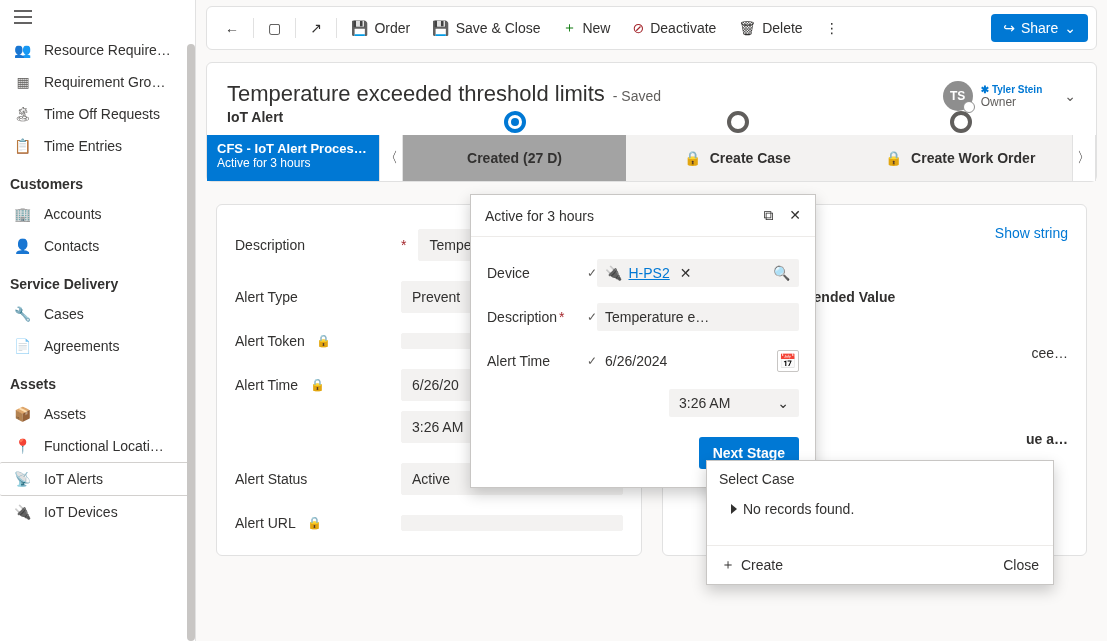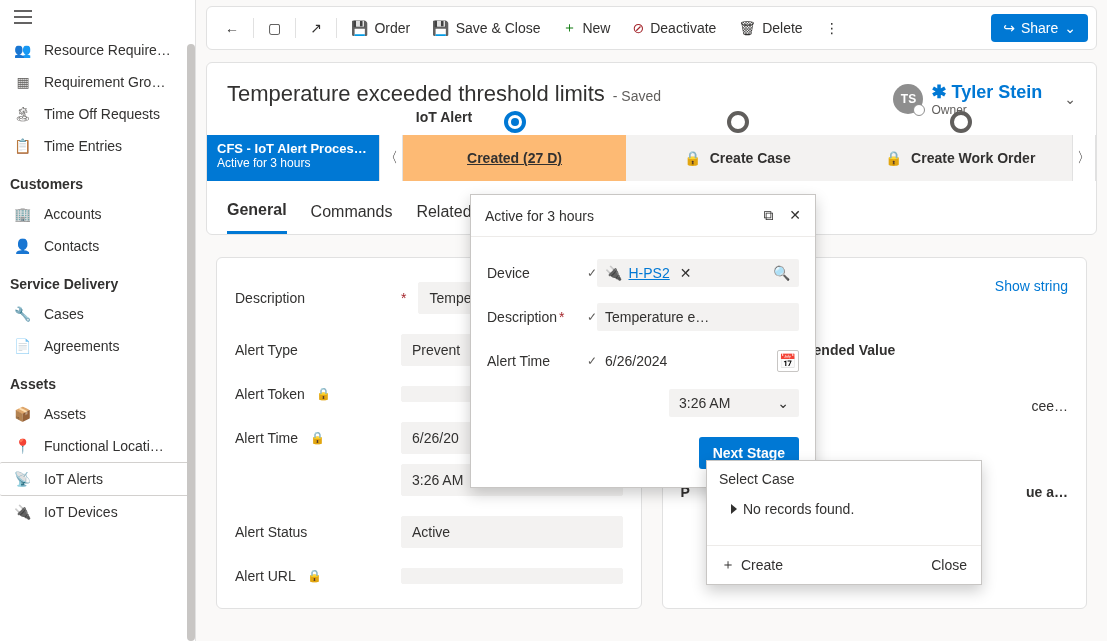--- a/index.html
+++ b/index.html
@@ -19,35 +19,35 @@
 .main { flex:1; display:flex; flex-direction:column; background:#faf9f8; overflow:hidden; }
 .cmdbar { display:flex; align-items:center; gap:2px; background:#fff; border:1px solid #e1e1e1; border-radius:6px; margin:6px 10px; padding:4px 8px; height:44px; }
 .cmd-btn { display:flex; align-items:center; gap:6px; padding:6px 10px; cursor:pointer; border-radius:3px; font-size:14px; color:#323130; background:transparent; border:none; }
 .cmd-sep { width:1px; height:20px; background:#e1e1e1; margin:0 2px; }
 .share-btn { margin-left:auto; background:#0078d4; color:#fff; padding:6px 12px; border-radius:4px; display:flex; align-items:center; gap:6px; cursor:pointer; border:none; font-size:14px; }
 
 .record-area { margin:6px 10px; background:#fff; border:1px solid #e1e1e1; border-radius:6px; }
 .record-header { display:flex; align-items:flex-start; justify-content:space-between; padding:18px 20px 10px 20px; }
 .record-title-row h1 { font-size:22px; font-weight:400; display:inline; }
 .saved-tag { color:#605e5c; font-size:14px; font-weight:400; margin-left:4px; }
-.entity-name { color:#323130; font-size:14px; margin-top:2px; font-weight:600;text-align:center; }
+.entity-name { color:#323130; font-size:14px; margin-top:2px; font-weight:600; }
 .owner-box { display:flex; align-items:center; gap:8px; }
 .avatar { width:30px; height:30px; border-radius:50%; background:#8e8e8e; color:#fff; display:flex; align-items:center; justify-content:center; font-size:12px; font-weight:600; position:relative; }
 .avatar::after{content:""; position:absolute; right:-2px; bottom:-2px; width:10px; height:10px; border-radius:50%; background:#fff; border:1px solid #8e8e8e;}
-.owner-link { color:#0078d4; font-size:18px; font-weight:600; }
+.owner-link { color:#0078d4; font-size:10px; font-weight:600; }
 .owner-role { color:#605e5c; font-size:12px; }
 .chev-btn { margin-left:14px; color:#605e5c; cursor:pointer; }
 
 .bpf { display:flex; align-items:stretch; height:46px; background:#f5f5f5; position:relative; overflow:visible; }
 .bpf-label { background:#0078d4; color:#fff; padding:6px 10px; width:172px; font-size:13px; }
 .bpf-label .name { font-weight:600; white-space:nowrap; overflow:hidden; text-overflow:ellipsis; }
 .bpf-label .active { font-size:12px; }
 .bpf-arrow { width:24px; display:flex; align-items:center; justify-content:center; background:#fff; border-right:1px solid #e1e1e1; border-left:1px solid #e1e1e1; cursor:pointer; }
 .bpf-stage { flex:1; display:flex; align-items:center; justify-content:center; gap:8px; background:#f3f2f1; color:#323130; font-weight:600; position:relative; cursor:pointer; }
-.bpf-stage.current { background:#fdba74;text-decoration:underline; }
+.bpf-stage.current { background:#a3a3a3; }
 .bpf-ring { position:absolute; top:-24px; width:22px; height:22px; border:4px solid #0078d4; border-radius:50%; background:#fff; }
 .bpf-ring.done::after{ content:""; position:absolute; inset:3px; border-radius:50%; background:#0078d4; }
 .bpf-ring.pending { border-color:#605e5c; }
 .lock-ico { color:#605e5c; }
 
 .tabs { display:flex; align-items:center; gap:24px; padding:12px 20px 0 20px; border-bottom:none; }
 .tab { padding:8px 0 12px 0; font-size:16px; cursor:pointer; color:#323130; }
 .tab.active { font-weight:700; border-bottom:3px solid #0078d4; }
 
 .form-body { display:flex; gap:20px; padding:16px 20px; }
@@ -69,21 +69,21 @@
 .fo-req { color:#a4262c; margin-left:2px; }
 .fo-check { color:#605e5c; font-size:12px; }
 .fo-value { flex:1; background:#f3f2f1; padding:6px 8px; border-radius:2px; display:flex; align-items:center; gap:6px; font-size:14px; }
 .fo-value.lookup a { color:#0078d4; text-decoration:underline; }
 .fo-date-wrap { flex:1; display:flex; align-items:center; gap:6px; background:transparent; }
 .fo-date { flex:1; padding:6px 8px; }
 .fo-date-ico { border:1px solid #c8c6c4; border-radius:2px; width:22px; height:22px; display:flex; align-items:center; justify-content:center; color:#605e5c; }
 .fo-time { margin-top:6px; display:flex; align-items:center; justify-content:space-between; background:#f3f2f1; padding:6px 10px; width:130px; margin-left:auto; border-radius:2px; }
 .next-stage { margin-left:auto; margin-top:20px; background:#0078d4; color:#fff; padding:8px 14px; border:none; border-radius:3px; font-size:14px; font-weight:600; cursor:pointer; display:block; }
 
-.lookup-pop { position:absolute; left:706px; top:460px; width:276px; background:#fff; border:1px solid #c8c6c4; box-shadow:0 6px 14px rgba(0,0,0,0.2); z-index:30; }
+.lookup-pop { position:absolute; left:706px; top:460px; width:348px; background:#fff; border:1px solid #c8c6c4; box-shadow:0 6px 14px rgba(0,0,0,0.2); z-index:30; }
 .lookup-head { padding:10px 12px; font-size:14px; color:#323130; }
 .lookup-none { padding:4px 12px 28px 24px; color:#323130; font-size:14px; display:flex; align-items:center; gap:6px; }
 .caret-r { width:0; height:0; border-top:5px solid transparent; border-bottom:5px solid transparent; border-left:6px solid #323130; }
 .lookup-foot { display:flex; justify-content:space-between; padding:10px 14px; border-top:1px solid #edebe9; font-size:14px; }
 .lookup-foot span { cursor:pointer; display:flex; align-items:center; gap:6px; }
 
 .ellipsis{ white-space:nowrap; overflow:hidden; text-overflow:ellipsis; }
 </style>
 </head>
 <body>
@@ -233,25 +233,20 @@
           <span>Create Case</span>
         </div>
         <div class="bpf-stage">
           <div class="bpf-ring pending"></div>
           <span class="lock-ico">🔒</span>
           <span>Create Work Order</span>
         </div>
         <div class="bpf-arrow" style="border-left:1px solid #e1e1e1">〉</div>
       </div>
 
-      <div class="tabs">
-        <div class="tab active">General</div>
-        <div class="tab">Commands</div>
-        <div class="tab">Related</div>
-      </div>
     </div>
 
     <div class="form-body">
       <div class="form-col">
         <div class="field-row">
           <div class="field-label">
               <span>Description</span>
             </div>
             <span class="field-req">*</span>
           <div class="field-input">Temper</div>

